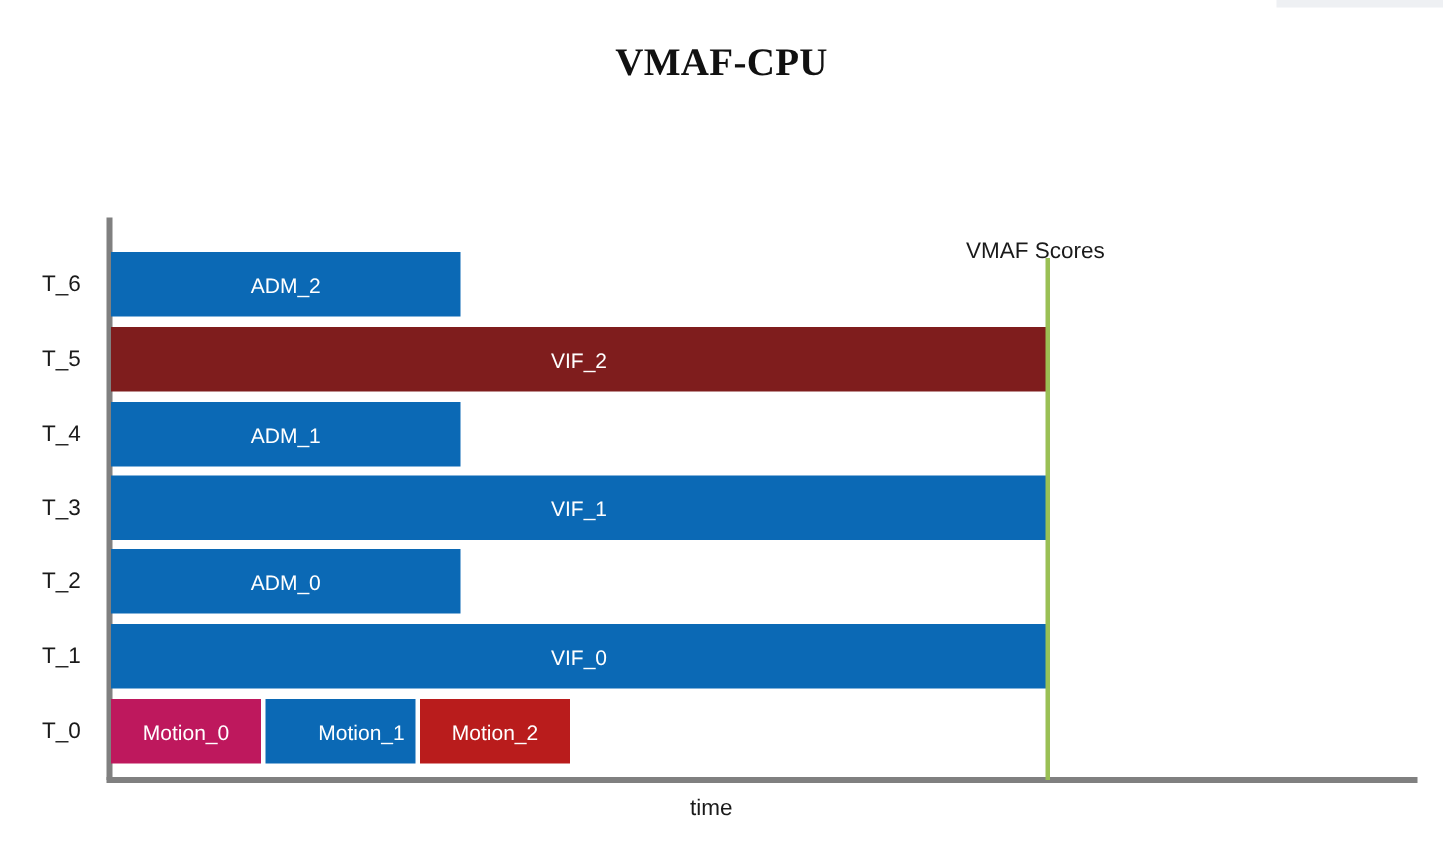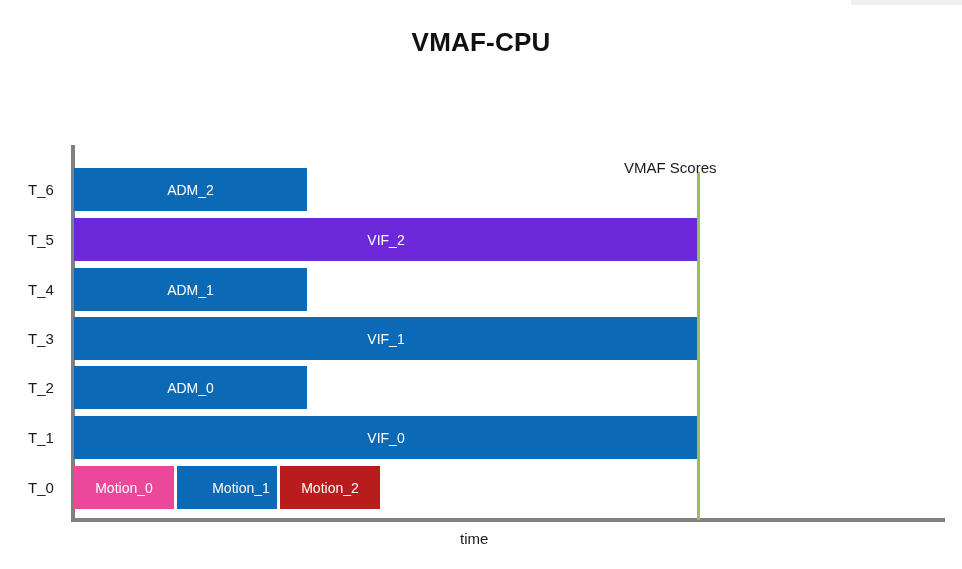--- a/index.html
+++ b/index.html
@@ -30,20 +30,21 @@
   .title {
     position: absolute;
     left: 0;
     top: 27px;
     width: 962px;
     text-align: center;
     font-size: 26px;
     font-weight: bold;
     color: #111111;
     letter-spacing: 0.2px;
+    font-family: Liberation Serif, serif;
   }
   .subtitle {
     position: absolute;
     left: 0;
     top: 62px;
     width: 962px;
     text-align: center;
     font-size: 17px;
     font-weight: normal;
     color: #76b82a;
@@ -119,21 +120,21 @@
   .vmaf-line {
     position: absolute;
     left: 697px;
     top: 172px;
     width: 3px;
     height: 348px;
     background: #9ac055;
   }
   .vmaf-label {
     position: absolute;
-    left: 624px;
+    left: 644px;
     top: 159px;
     font-size: 15px;
     color: #1a1a1a;
     white-space: nowrap;
   }
 </style>
 </head>
 <body>
 
 <div id="root">
@@ -150,21 +151,21 @@
   <div id="rows-container">
       <div class="row" style="top: 168px;">
         <div class="row-label">T_6</div>
         <div class="bar-track">
           <div class="bar" style="left: 0px; width: 233px; background: rgb(11, 105, 181);">ADM_2</div>
         </div>
       </div>
       <div class="row" style="top: 218px;">
         <div class="row-label">T_5</div>
         <div class="bar-track">
-          <div class="bar" style="left: 0px; width: 624px; background: #6d28d9;">VIF_2</div>
+          <div class="bar" style="left: 0px; width: 624px; background: #7f1d1d;">VIF_2</div>
         </div>
       </div>
       <div class="row" style="top: 268px;">
         <div class="row-label">T_4</div>
         <div class="bar-track">
           <div class="bar" style="left: 0px; width: 233px; background: rgb(11, 105, 181);">ADM_1</div>
         </div>
       </div>
       <div class="row" style="top: 317px;">
         <div class="row-label">T_3</div>
@@ -180,21 +181,21 @@
       </div>
       <div class="row" style="top: 416px;">
         <div class="row-label">T_1</div>
         <div class="bar-track">
           <div class="bar" style="left: 0px; width: 624px; background: rgb(11, 105, 181);">VIF_0</div>
         </div>
       </div>
       <div class="row" style="top: 466px;">
         <div class="row-label">T_0</div>
         <div class="bar-track">
-          <div class="bar" style="left: 0px; width: 100px; background: #ec4899;">Motion_0</div>
+          <div class="bar" style="left: 0px; width: 100px; background: #be185d;">Motion_0</div>
           <div class="bar" style="left: 103px; width: 100px; background: rgb(11, 105, 181); padding-left: 28px;">Motion_1</div>
           <div class="bar" style="left: 206px; width: 100px; background: #b91c1c;">Motion_2</div>
         </div>
       </div>
     </div>
 
   <div class="vmaf-line"></div>
   <div class="vmaf-label">VMAF Scores</div>
 
 </div>

